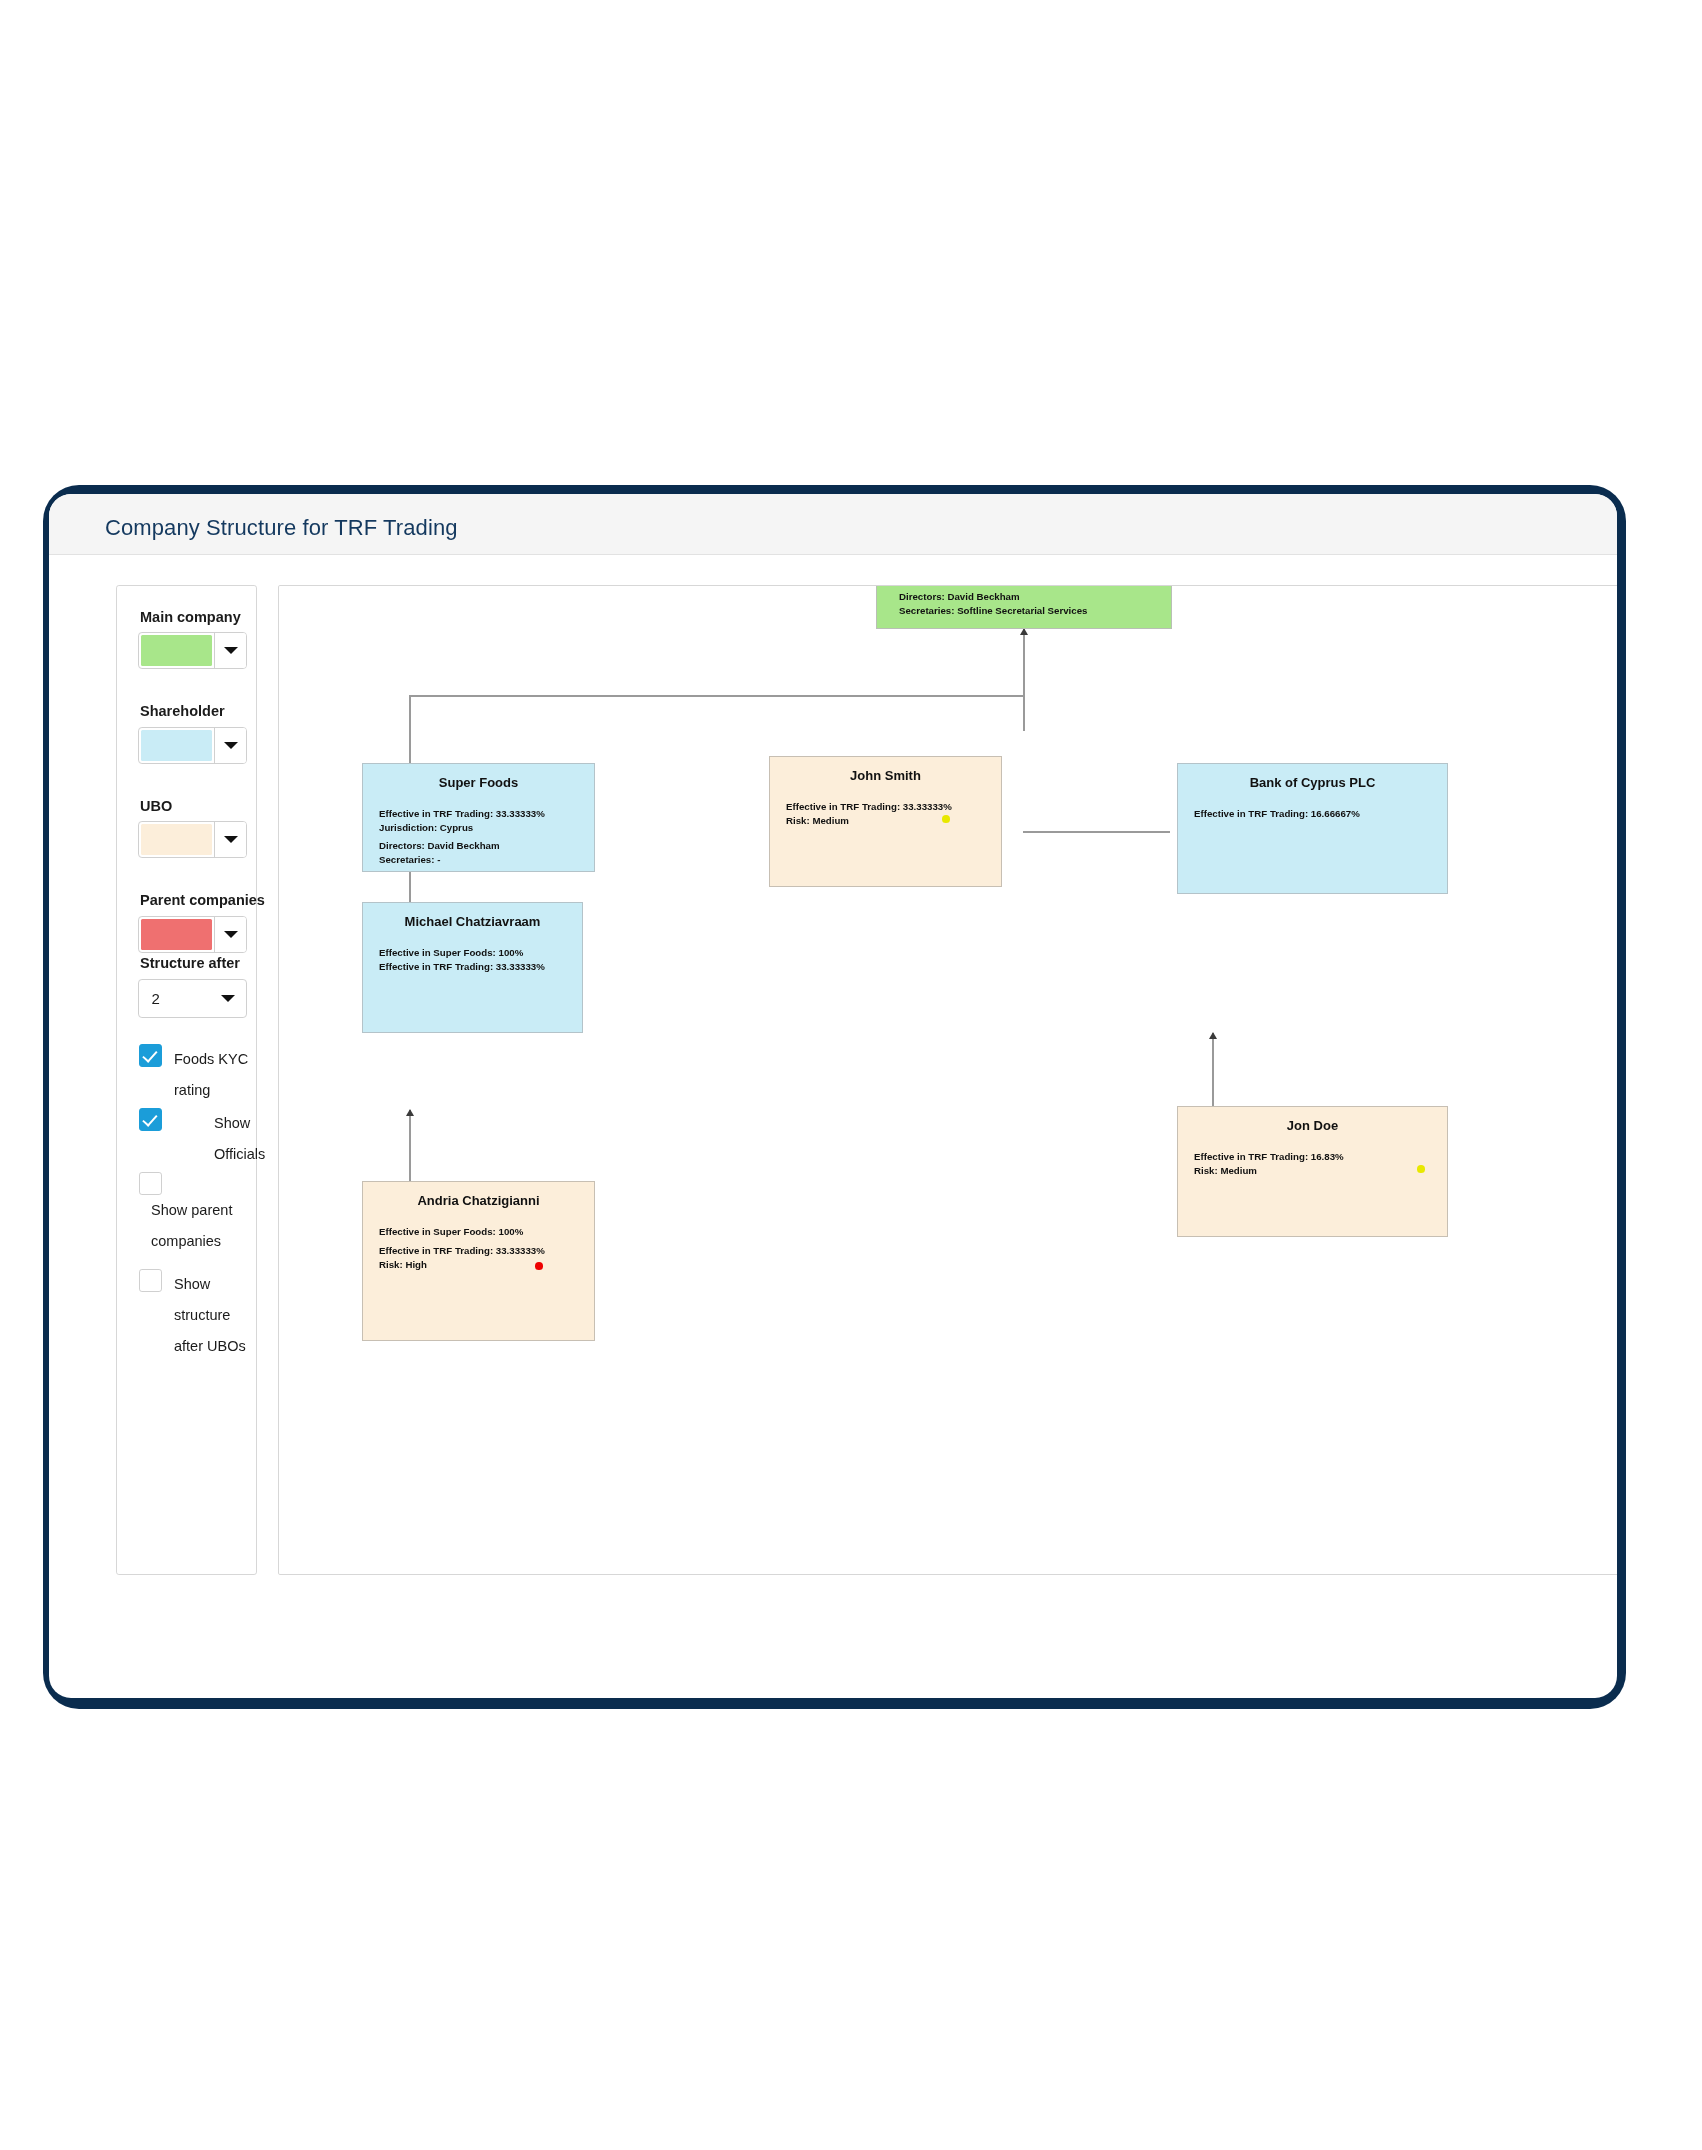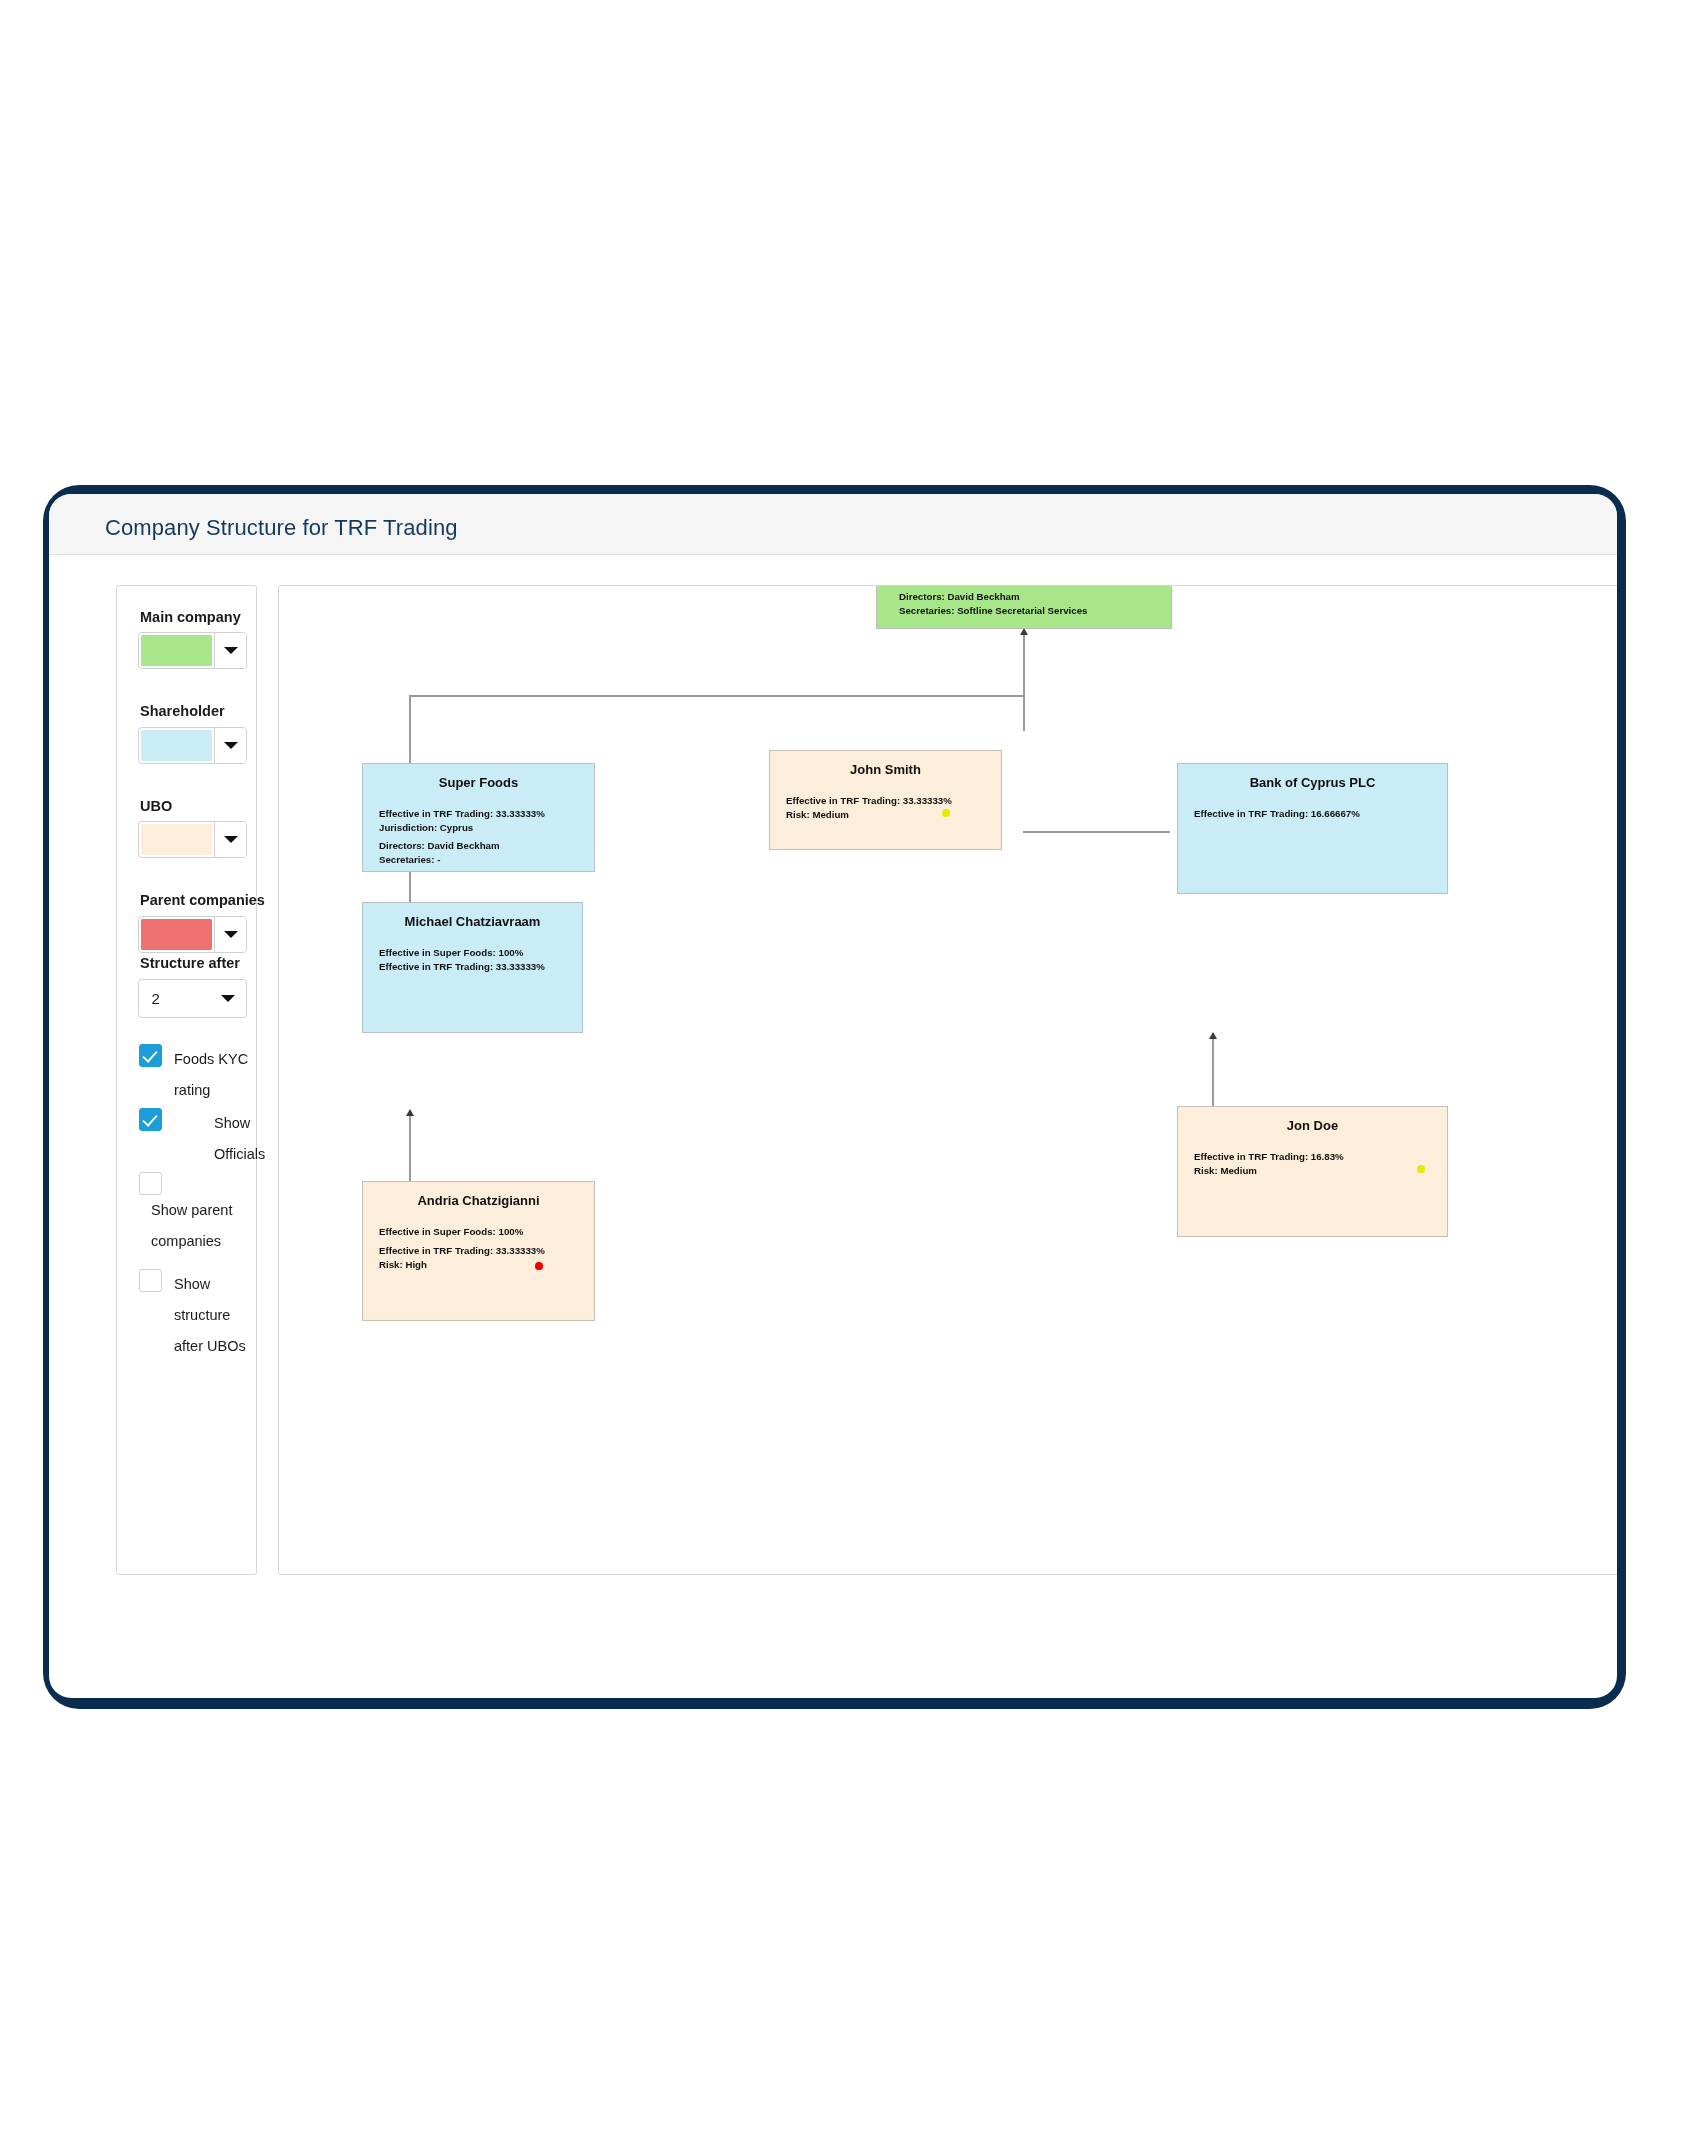--- a/index.html
+++ b/index.html
@@ -343,21 +343,21 @@
     </div>
 
     <div class="node blue" style="left: 83px; top: 177px; width: 233px; height: 109px; background: rgb(201, 236, 246);">
       <div class="node-title">Super Foods</div>
       <div class="node-body" style="top:43px;">Effective in TRF Trading: 33.33333%
 Jurisdiction: Cyprus</div>
       <div class="node-body" style="top:75px;">Directors: David Beckham
 Secretaries: -</div>
     </div>
 
-    <div class="node orange" style="left: 490px; top: 164px; width: 233px; height: 100px; background: rgb(252, 238, 218);">
+    <div class="node orange" style="left: 490px; top: 170px; width: 233px; height: 131px; background: rgb(252, 238, 218);">
       <div class="node-title">John Smith</div>
       <div class="node-body" style="top:43px;">Effective in TRF Trading: 33.33333%
 Risk: Medium</div>
       <div class="risk-dot" style="left:172px; top:58px; background:#e8e800;"></div>
     </div>
 
     <div class="node blue" style="left: 898px; top: 177px; width: 271px; height: 131px; background: rgb(201, 236, 246);">
       <div class="node-title">Bank of Cyprus PLC</div>
       <div class="node-body" style="top:43px;">Effective in TRF Trading: 16.66667%</div>
     </div>
@@ -368,21 +368,21 @@
 Effective in TRF Trading: 33.33333%</div>
     </div>
 
     <div class="node orange" style="left: 898px; top: 520px; width: 271px; height: 131px; background: rgb(252, 238, 218);">
       <div class="node-title">Jon Doe</div>
       <div class="node-body" style="top:43px;">Effective in TRF Trading: 16.83%
 Risk: Medium</div>
       <div class="risk-dot" style="left:239px; top:58px; background:#e8e800;"></div>
     </div>
 
-    <div class="node orange" style="left: 83px; top: 595px; width: 233px; height: 140px; background: rgb(252, 238, 218);">
+    <div class="node orange" style="left: 83px; top: 595px; width: 233px; height: 160px; background: rgb(252, 238, 218);">
       <div class="node-title">Andria Chatzigianni</div>
       <div class="node-body" style="top:43px;">Effective in Super Foods: 100%</div>
       <div class="node-body" style="top:62px;">Effective in TRF Trading: 33.33333%
 Risk: High</div>
       <div class="risk-dot" style="left:172px; top:80px; background:#ee0000;"></div>
     </div>
 
   </div>
 </div>
 

